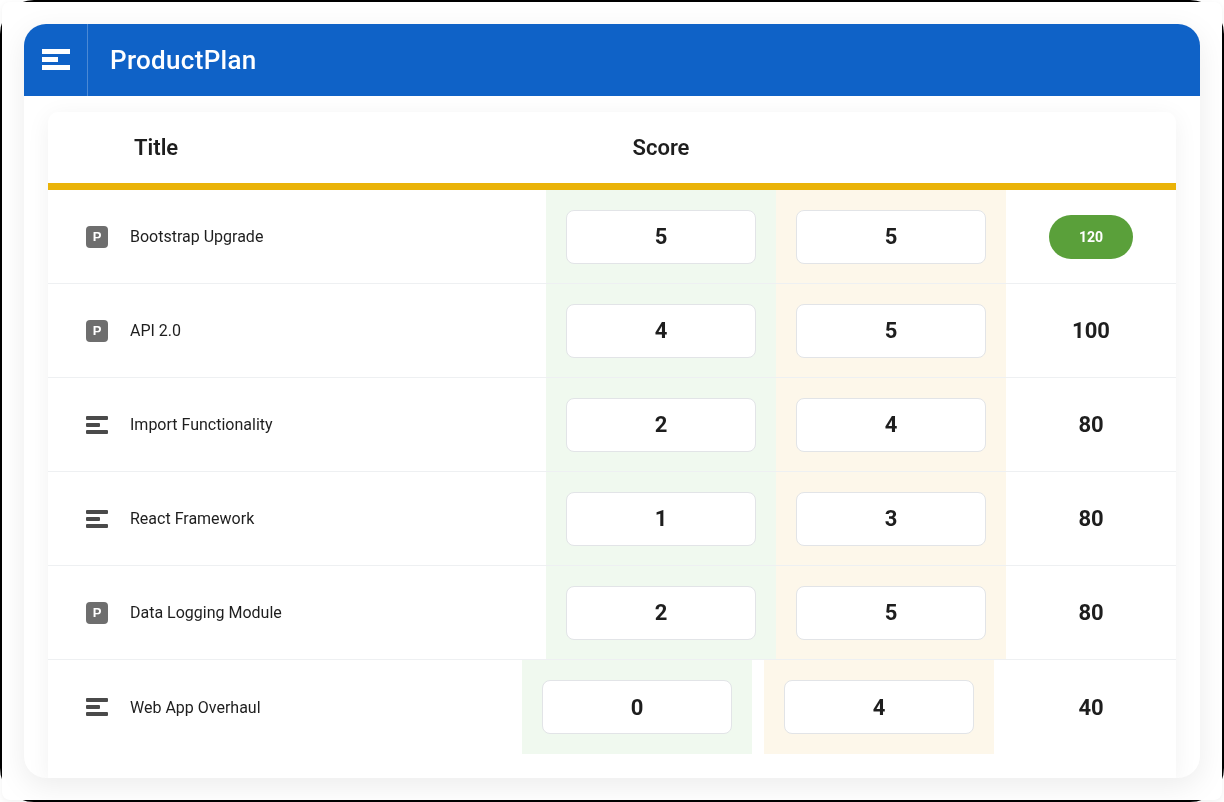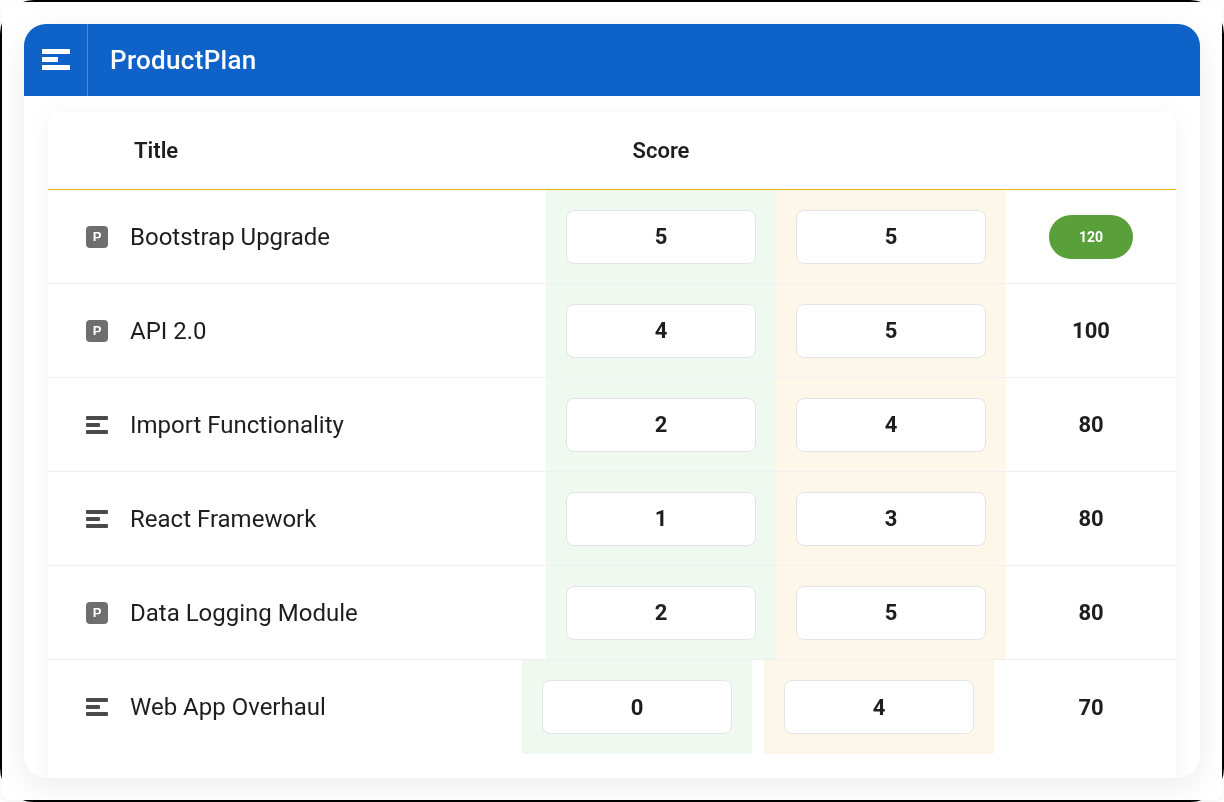--- a/index.html
+++ b/index.html
@@ -66,32 +66,32 @@
 
   .row {
     display: grid;
     grid-template-columns: 1fr 230px 230px 170px;
     align-items: center;
     border-bottom: 1px solid #eef0f2;
     height: 94px;
   }
   .row.header-row {
     height: 78px;
-    border-bottom: 1px solid #eab308;
+    border-bottom: 7px solid #eab308;
   }
   .row:last-child { border-bottom: none; gap: 12px; }
 
   .title-cell {
     display: flex;
     align-items: center;
     gap: 22px;
     padding-left: 38px;
   }
   .title-text {
-    font-size: 24px;
+    font-size: 16px;
     font-weight: 400;
     color: #1e1e1e;
   }
   .col-header {
     font-size: 22px;
     font-weight: 600;
     color: #1e1e1e;
     text-align: center;
   }
   .col-header.title-hdr {
@@ -286,21 +286,21 @@
                   </div>
                 </div>
                 <div class="title-text">Web App Overhaul</div>
               </div>
               <div class="value-col">
                 <div class="num-box">0</div>
               </div>
               <div class="effort-col">
                 <div class="num-box">4</div>
               </div>
-              <div class="score-cell"><span>70</span></div>
+              <div class="score-cell"><span>40</span></div>
             </div>
           </div>
 
       </div>
 
     </div>
   </div>
 </div>
 
 </body></html>

